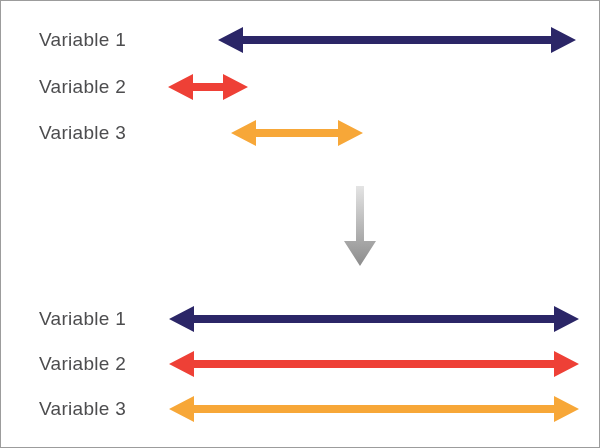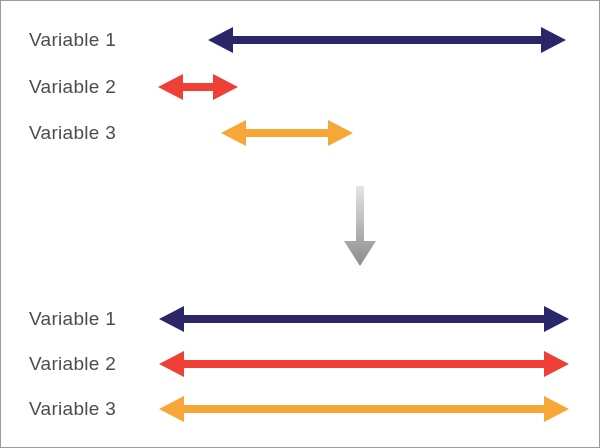--- a/index.html
+++ b/index.html
@@ -13,21 +13,21 @@
     position: relative;
     width: 600px;
     height: 448px;
     box-sizing: border-box;
     border: 1px solid #9c9c9c;
     background: #ffffff;
     overflow: hidden;
   }
   .row {
     position: absolute;
-    left: 0;
+    left: 10px;
     right: 0;
     height: 28px;
     padding-left: 24px;
   }
   .label {
     position: absolute;
     left: 28px;
     top: 50%;
     transform: translateY(-50%);
     font-size: 19px;

